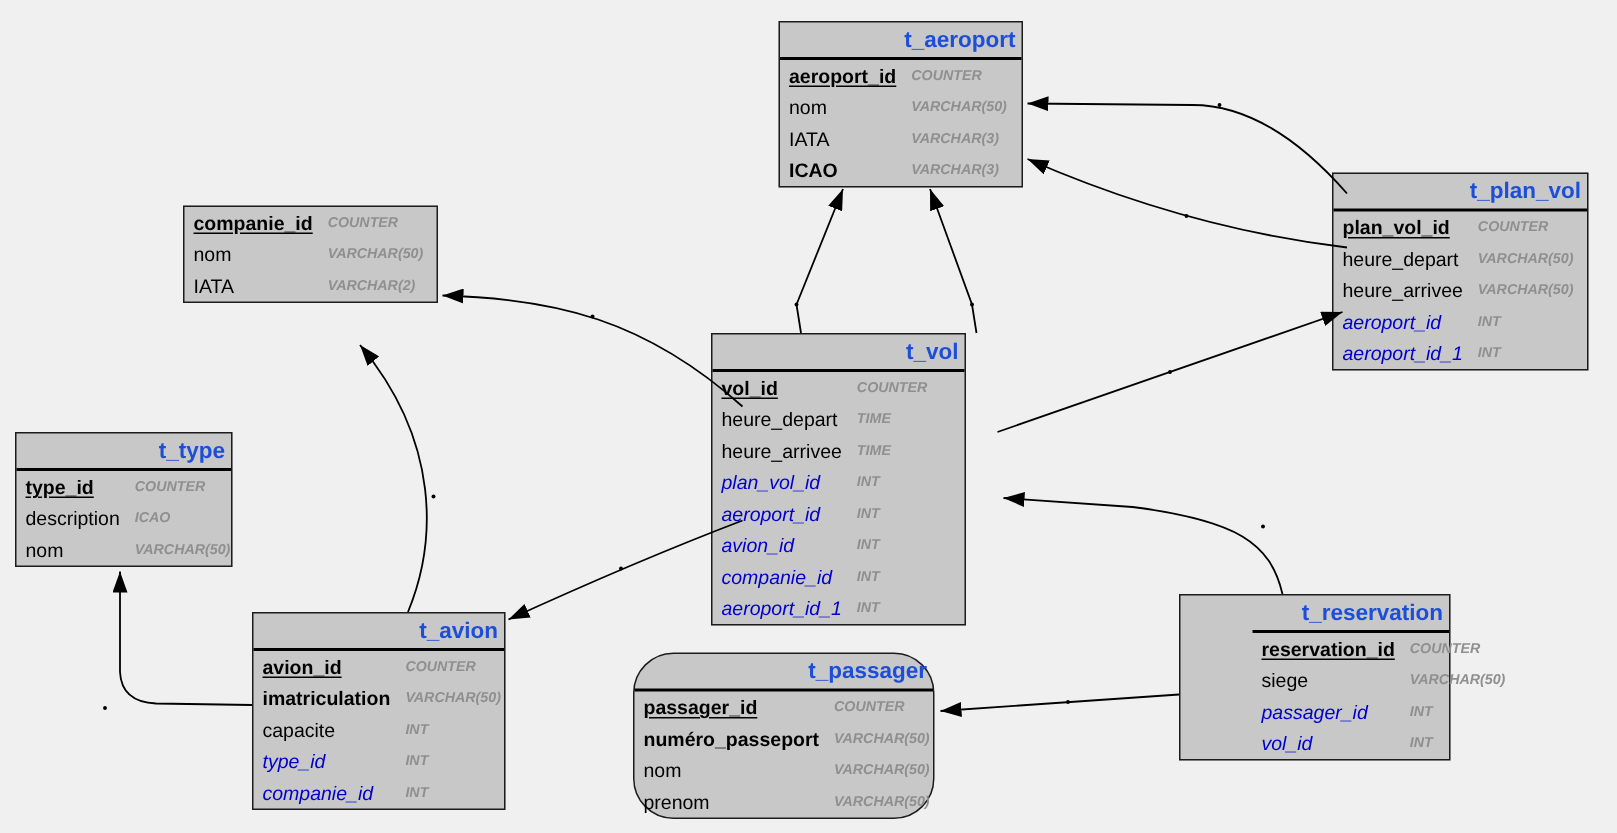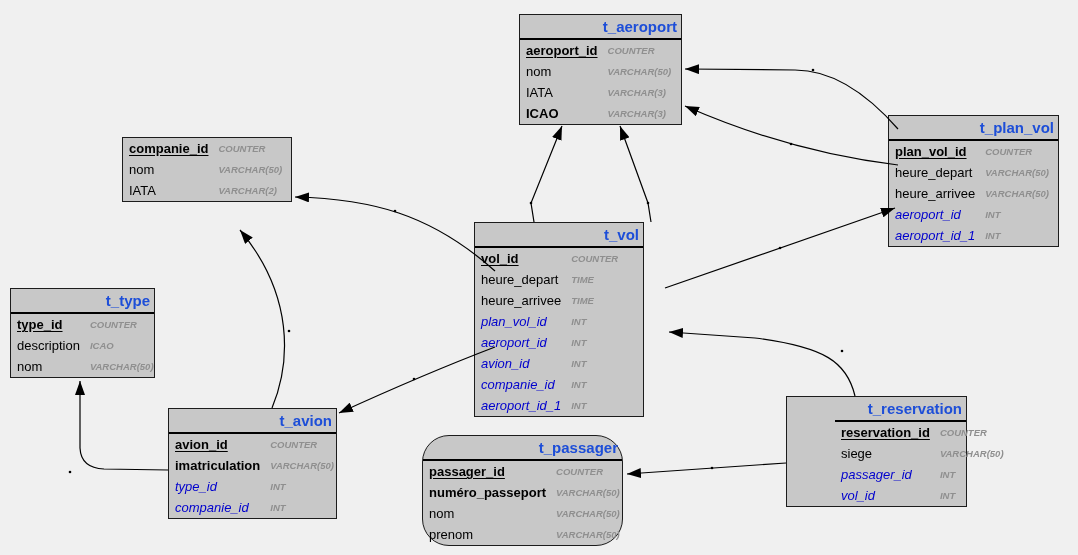--- a/index.html
+++ b/index.html
@@ -178,20 +178,24 @@
       <div class="rows">
         <div class="tbl-row">
           <span class="f-name pk">avion_id</span>
           <span class="f-type">COUNTER</span>
         </div>
         <div class="tbl-row">
           <span class="f-name bold">imatriculation</span>
           <span class="f-type">VARCHAR(50)</span>
         </div>
         <div class="tbl-row">
+          <span class="f-name">capacite</span>
+          <span class="f-type">INT</span>
+        </div>
+        <div class="tbl-row">
           <span class="f-name fk">type_id</span>
           <span class="f-type">INT</span>
         </div>
         <div class="tbl-row">
           <span class="f-name fk">companie_id</span>
           <span class="f-type">INT</span>
         </div>
       </div>
     </div>
   <div class="tbl" style="left:422px;top:435px;width:201px;border-radius:27px;">

